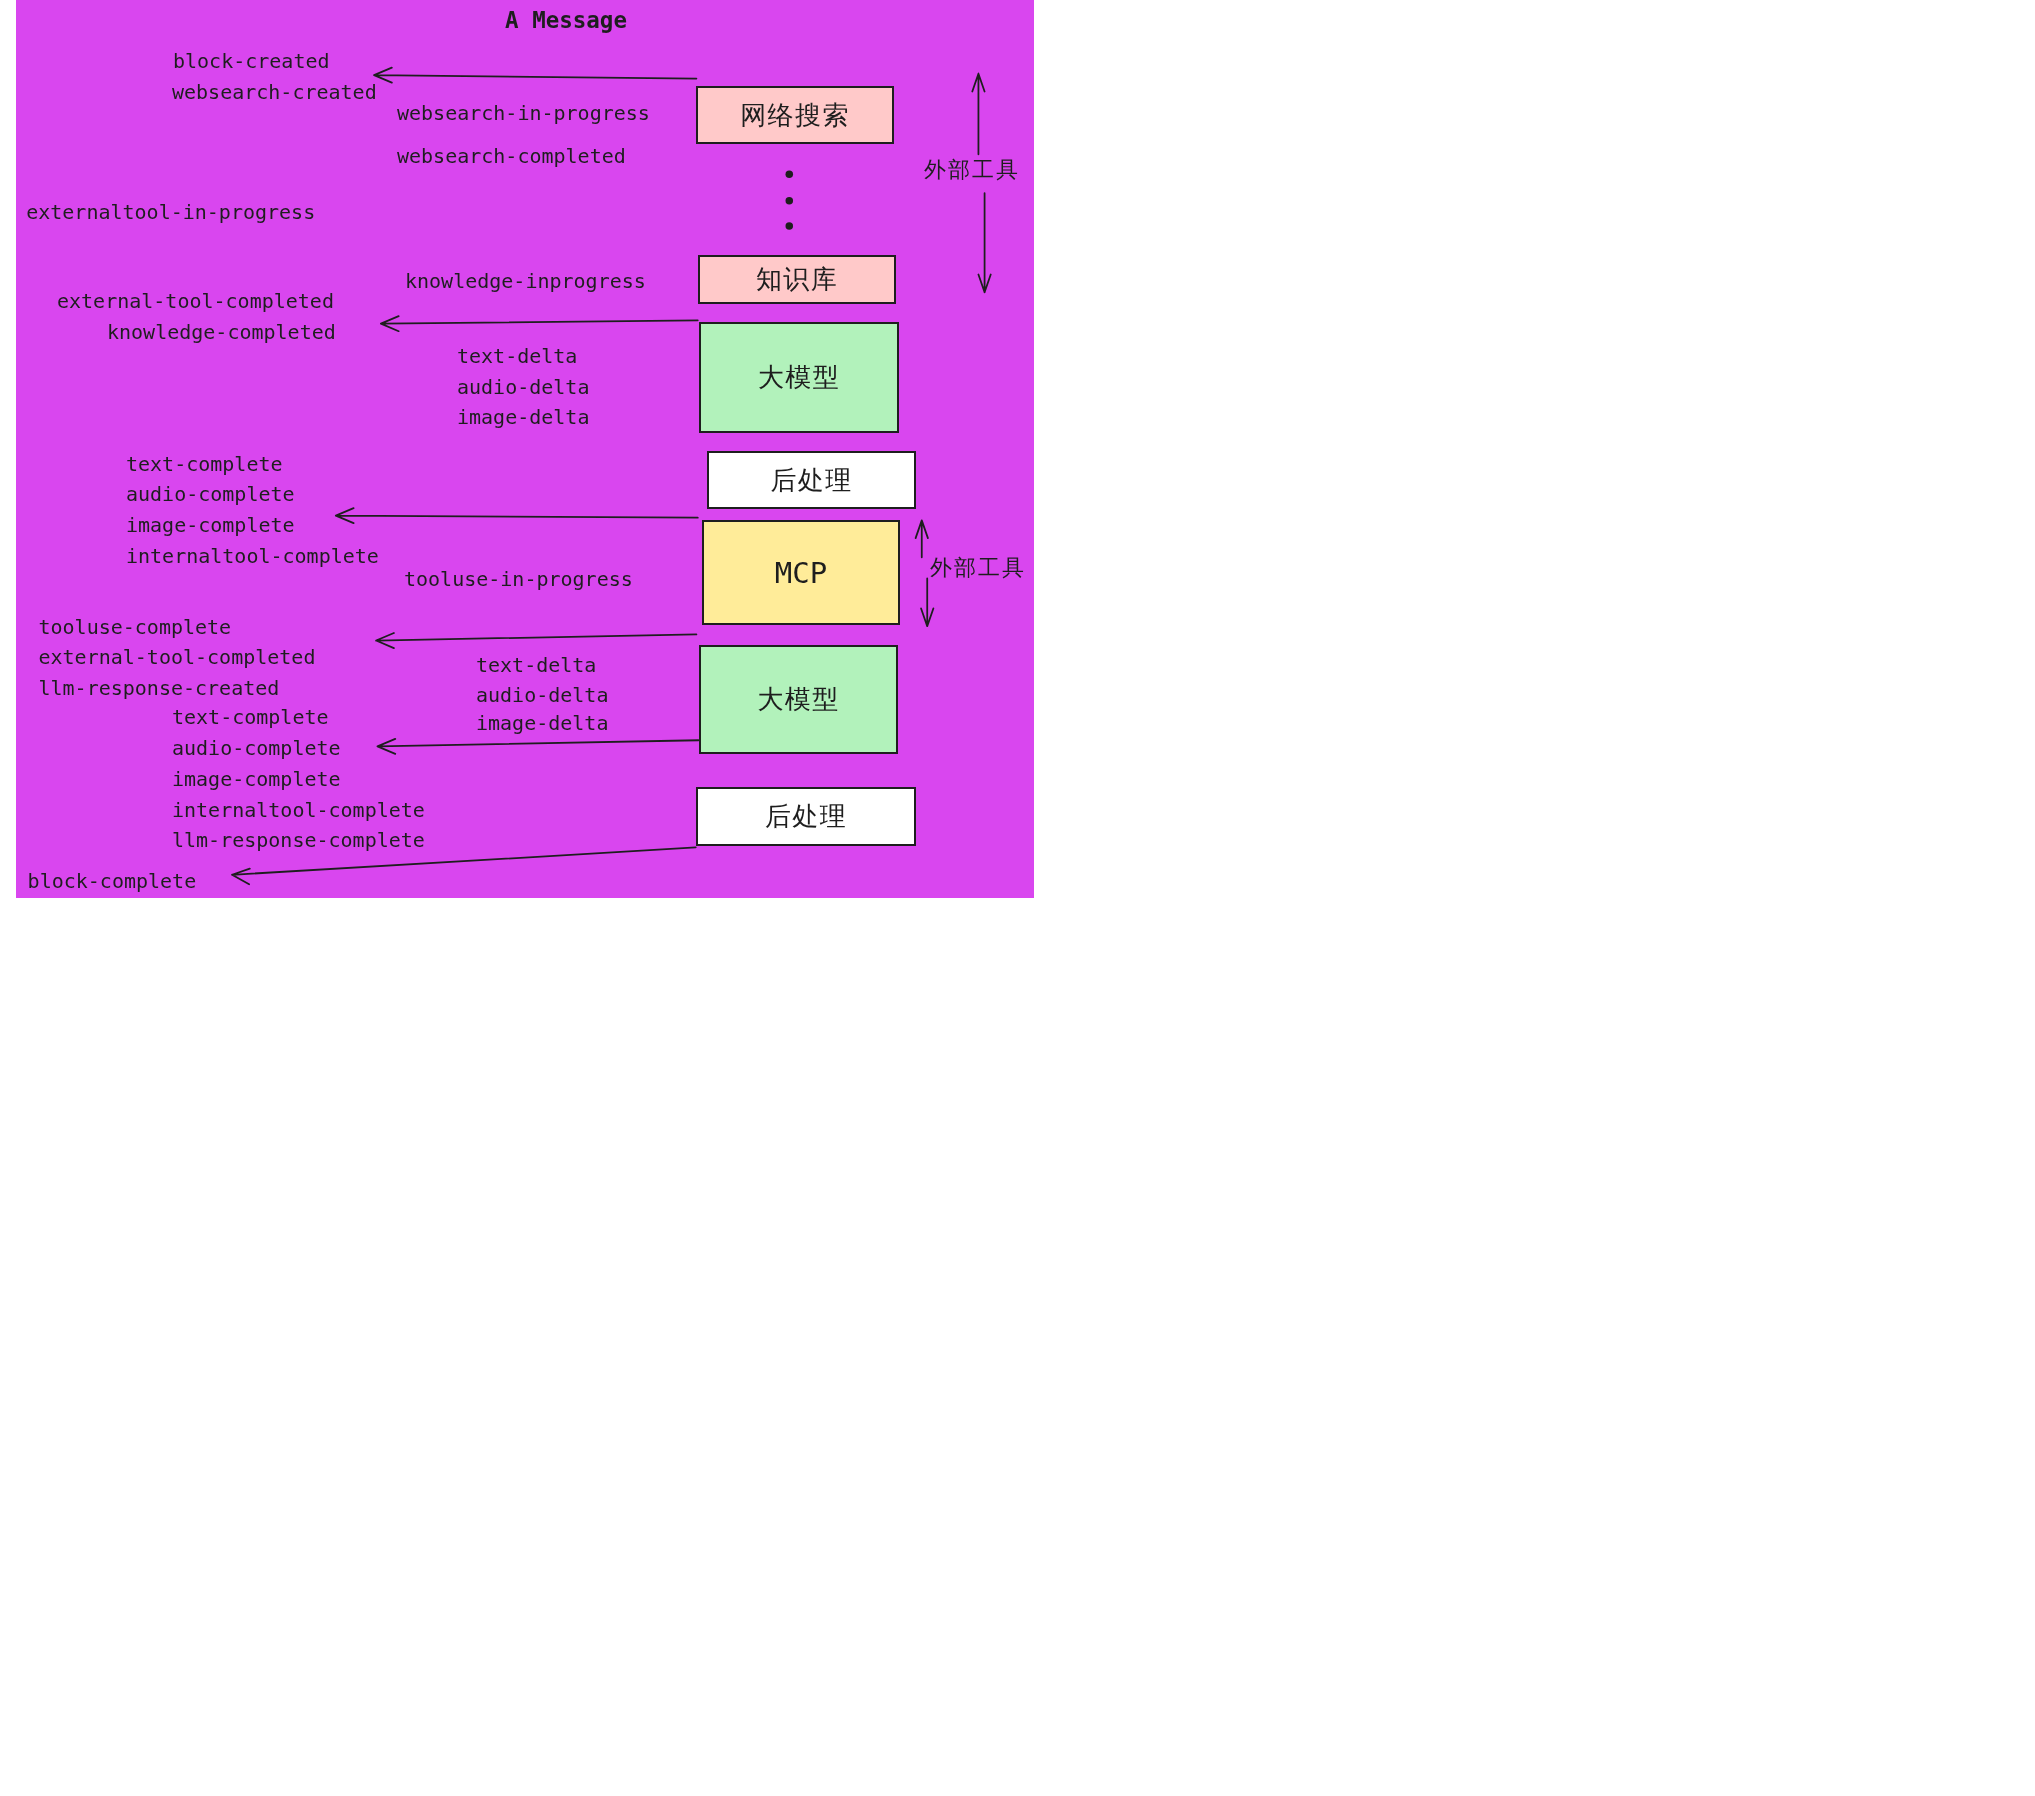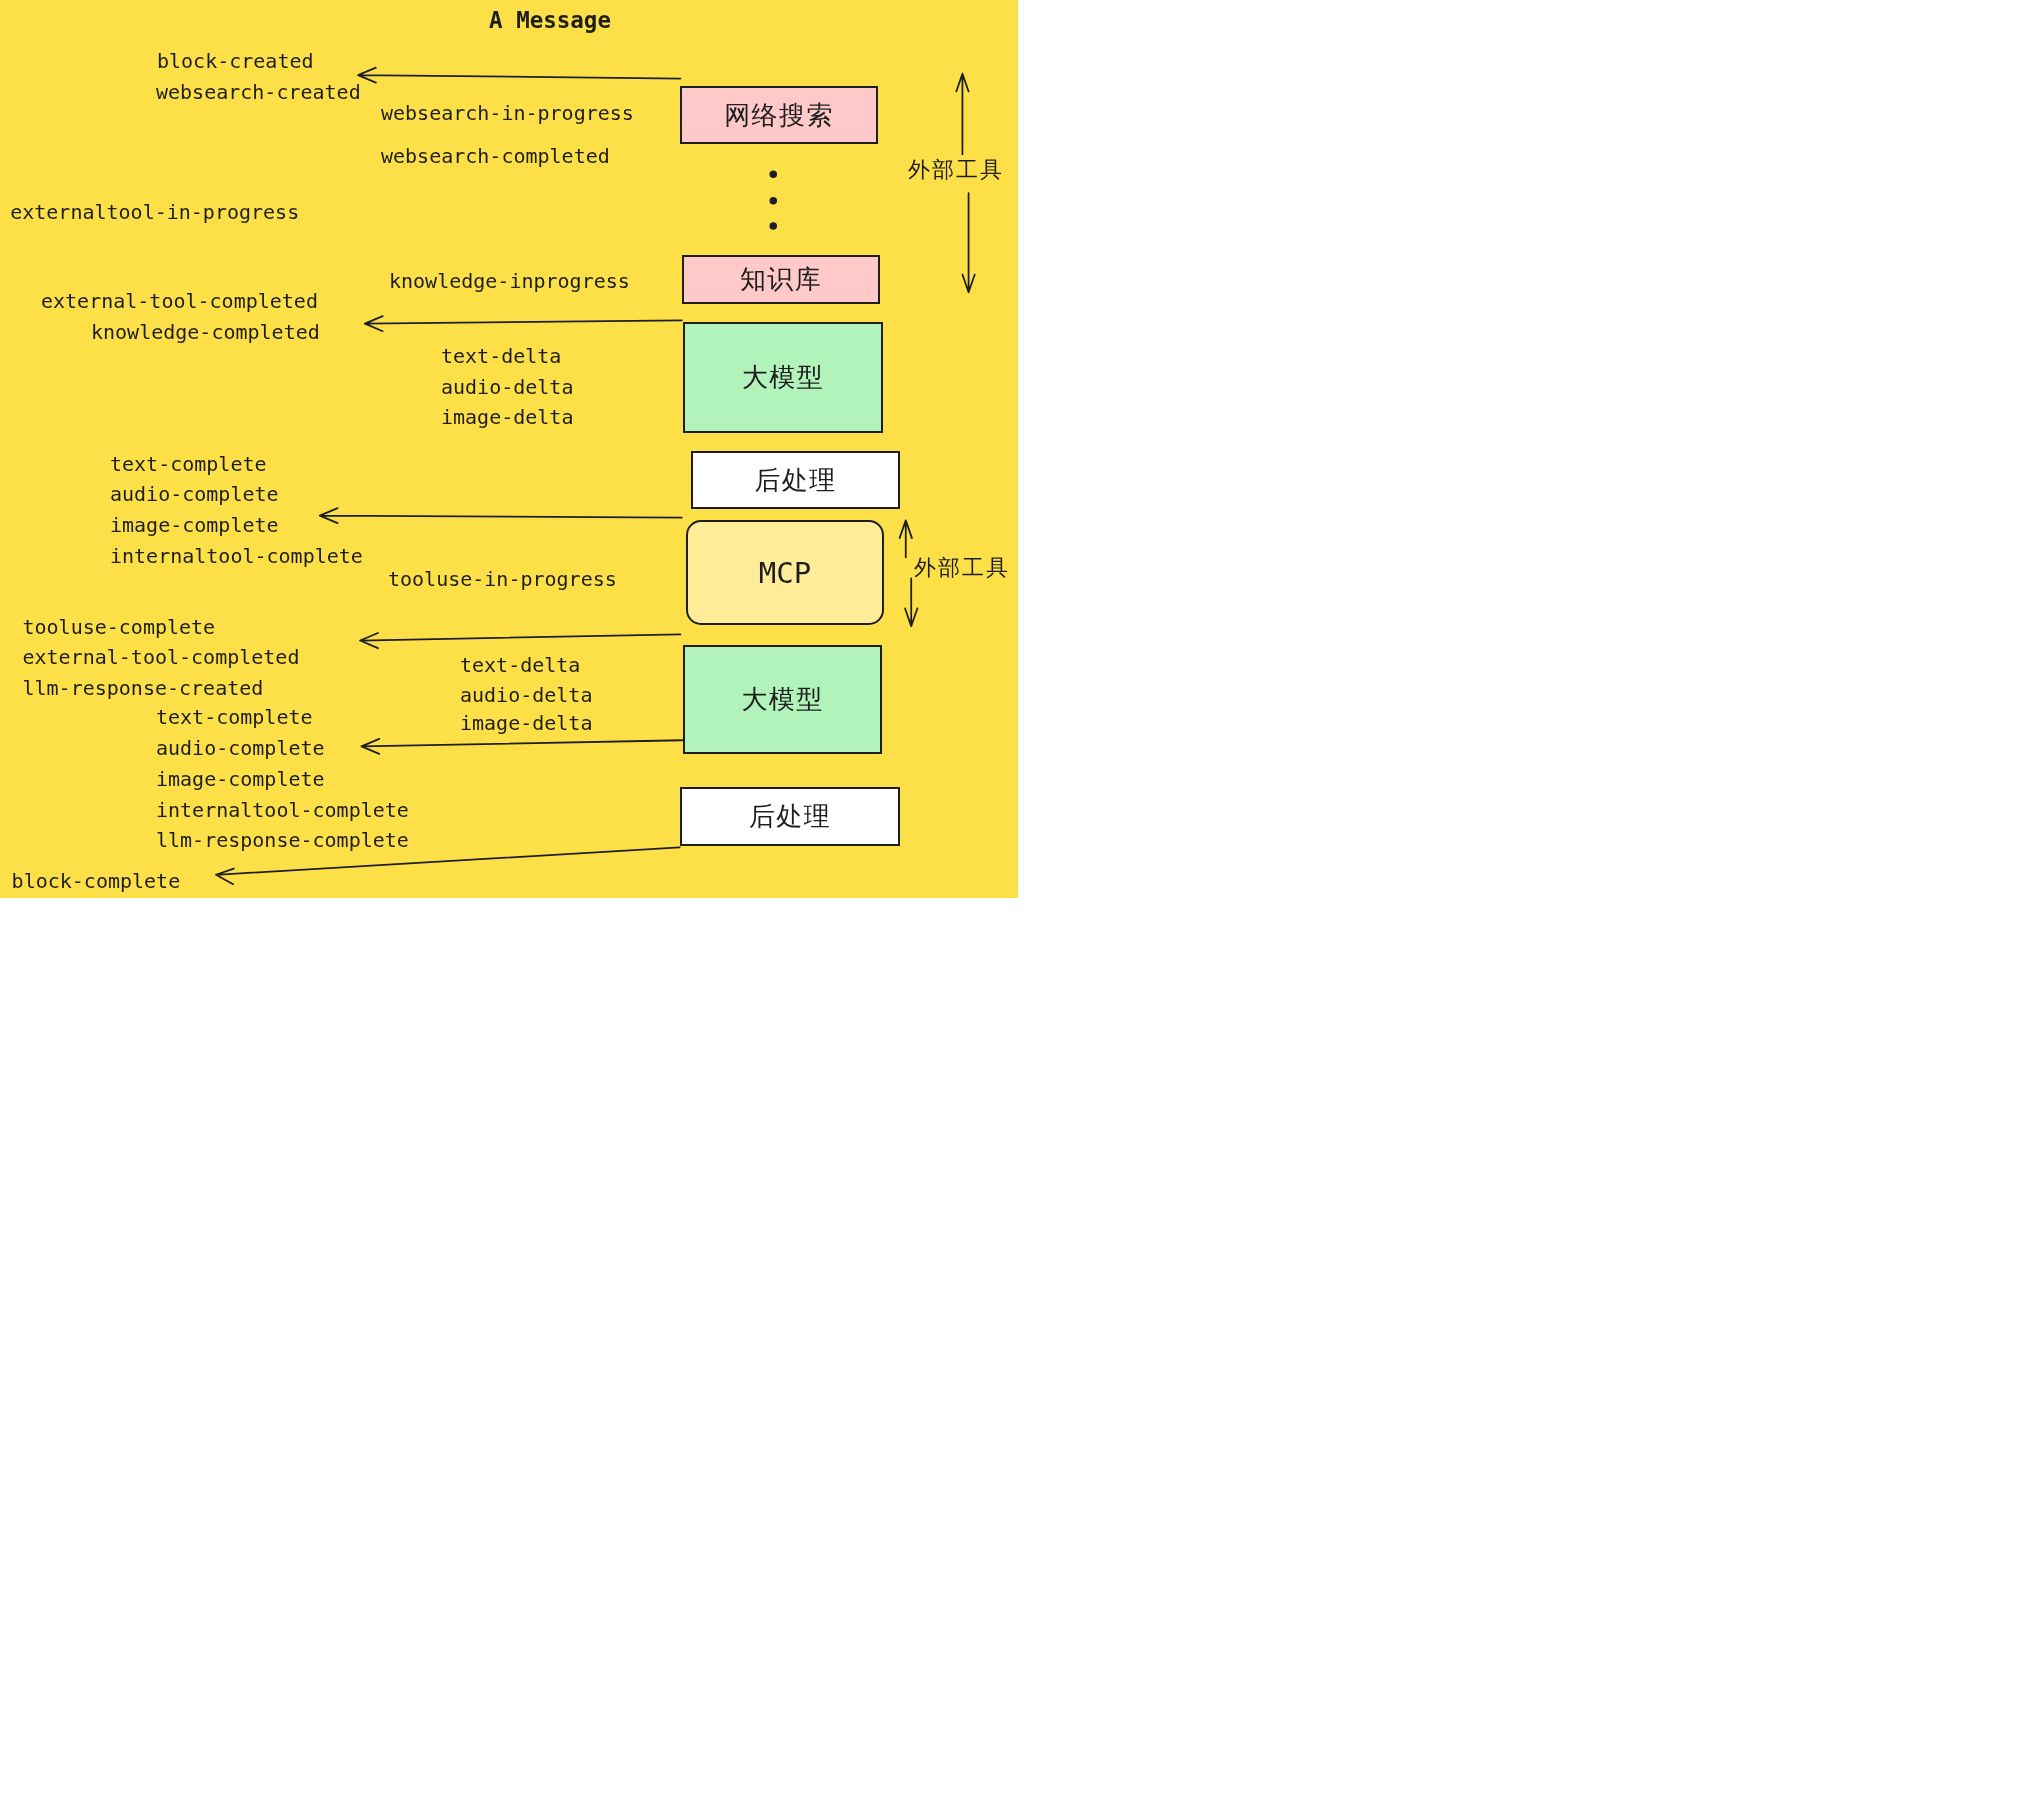--- a/index.html
+++ b/index.html
@@ -1,23 +1,24 @@
 <!DOCTYPE html>
 <html style="font-size:11px"><head>
 <meta charset="utf-8">
 <style>
   html,body{margin:0;padding:0;background:#ffffff;}
   .canvas{
     position:relative;
     width:1018px;
     height:898px;
-    background:#fde047;
+    background:#d946ef;
     font-family:"DejaVu Sans Mono", monospace;
     color:#1e1e1e;
     overflow:hidden;
+    margin-left:16px;
   }
   .title{
     position:absolute;
     left:550px; top:20px;
     transform:translate(-50%,-50%);
     font-size:22.5px;
     font-weight:bold;
     white-space:nowrap;
   }
   .ev{
@@ -129,21 +130,21 @@
   <div class="ev" style="left:156px;top:748px">audio-complete</div>
   <div class="ev" style="left:156px;top:779px">image-complete</div>
   <div class="ev" style="left:156px;top:810px">internaltool-complete</div>
   <div class="ev" style="left:156px;top:840px">llm-response-complete</div>
   <div class="ev" style="left:11.6px;top:881px">block-complete</div>
 
   <div class="box" style="left: 680px; top: 86px; width: 198px; height: 58px; background: rgb(255, 201, 201);">网络搜索</div>
   <div class="box" style="left: 682px; top: 255px; width: 198px; height: 49px; background: rgb(255, 201, 201);">知识库</div>
   <div class="box" style="left: 683px; top: 322px; width: 200px; height: 111px; background: rgb(178, 242, 187);">大模型</div>
   <div class="box" style="left: 691px; top: 451px; width: 209px; height: 58px; background: rgb(255, 255, 255);">后处理</div>
-  <div class="box mono" style="left: 686px; top: 520px; width: 198px; height: 105px; background: rgb(255, 236, 153); border-radius: 15px;">MCP</div>
+  <div class="box mono" style="left: 686px; top: 520px; width: 198px; height: 105px; background: rgb(255, 236, 153);">MCP</div>
   <div class="box" style="left: 683px; top: 645px; width: 199px; height: 109px; background: rgb(178, 242, 187);">大模型</div>
   <div class="box" style="left: 680px; top: 787px; width: 220px; height: 59px; background: rgb(255, 255, 255);">后处理</div>
 
   <div class="side-label" style="left:956px;top:170px">外部工具</div>
   <div class="side-label" style="left:962px;top:568px">外部工具</div>
 
 </div>
 
 
 </body></html>

